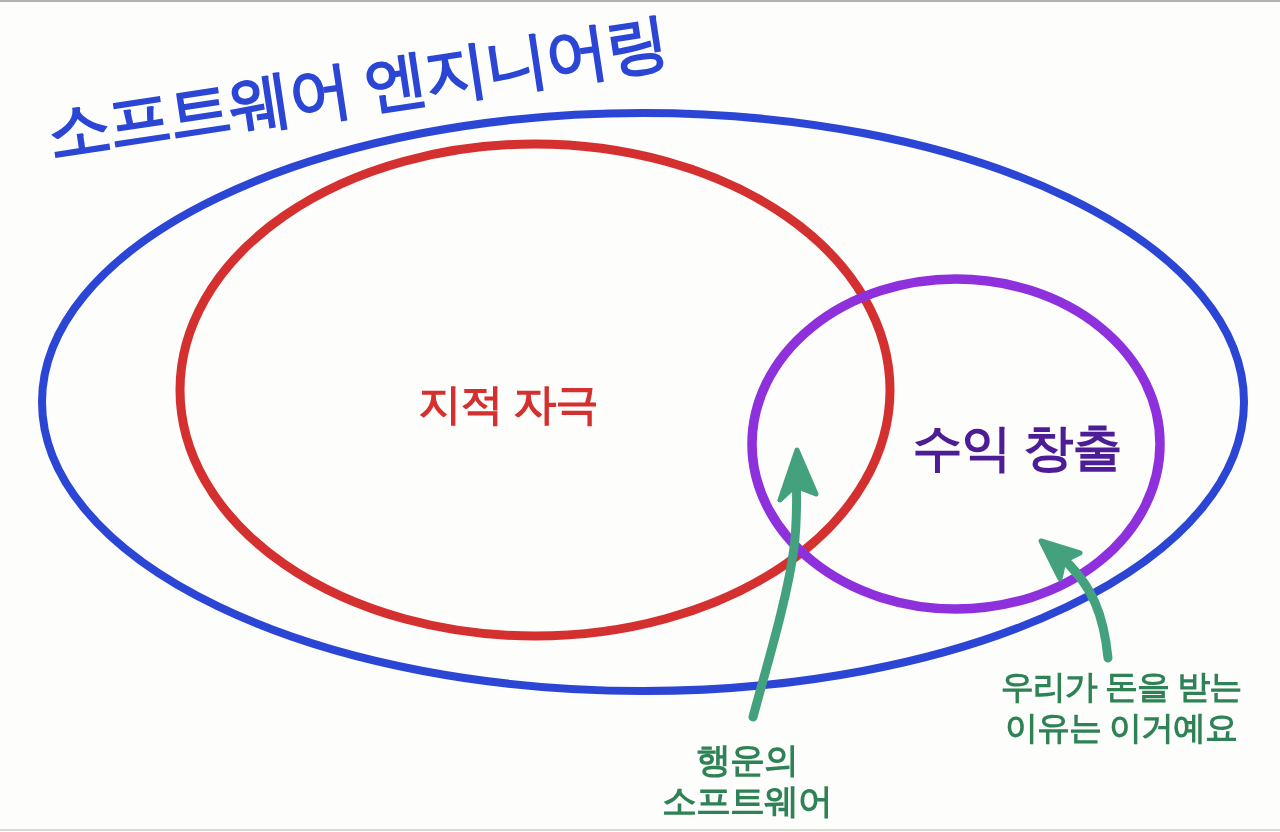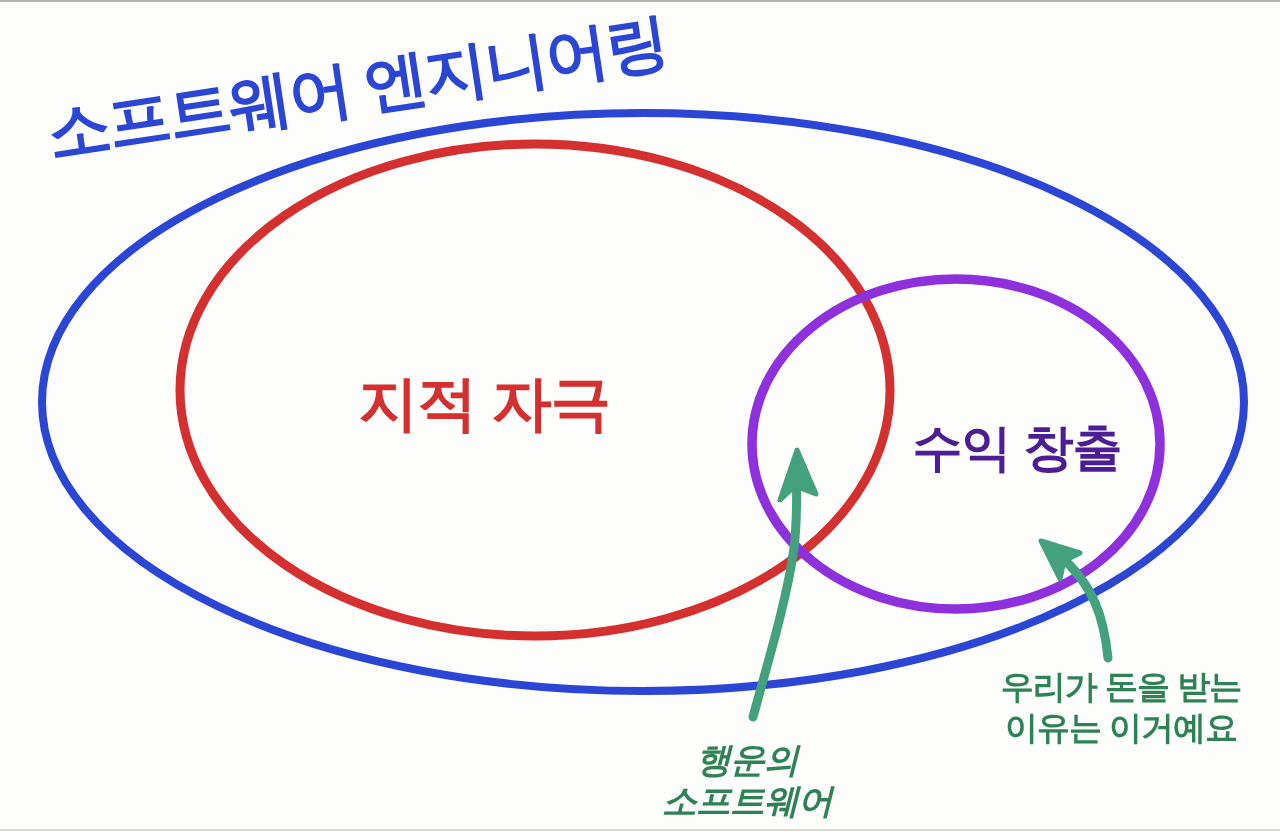--- a/index.html
+++ b/index.html
@@ -27,24 +27,24 @@
     height: 82px;
     line-height: 82px;
     font-size: 63px;
     letter-spacing: -2px;
     color: #2b45d4;
     transform: rotate(-8.6deg);
     transform-origin: 0 100%;
     text-align: left;
   }
   .red-label {
-    left: 274px;
+    left: 298px;
     top: 372px;
     width: 420px;
-    font-size: 60px;
+    font-size: 43px;
     line-height: 64px;
     letter-spacing: -1px;
     color: #d4302f;
   }
   .purple-label {
     left: 867px;
     top: 421px;
     width: 300px;
     font-size: 50px;
     line-height: 54px;
@@ -57,21 +57,20 @@
     text-align: center;
     color: #2f8256;
     letter-spacing: -1px;
   }
   .note-sweet-spot {
     left: 627px;
     top: 739px;
     width: 240px;
     font-size: 35px;
     line-height: 41px;
-    font-style: italic;
   }
   .note-paid {
     left: 960px;
     top: 666px;
     width: 322px;
     font-size: 33px;
     line-height: 41px;
   }
   .note-line { display: block; }
   .photo-edge {

